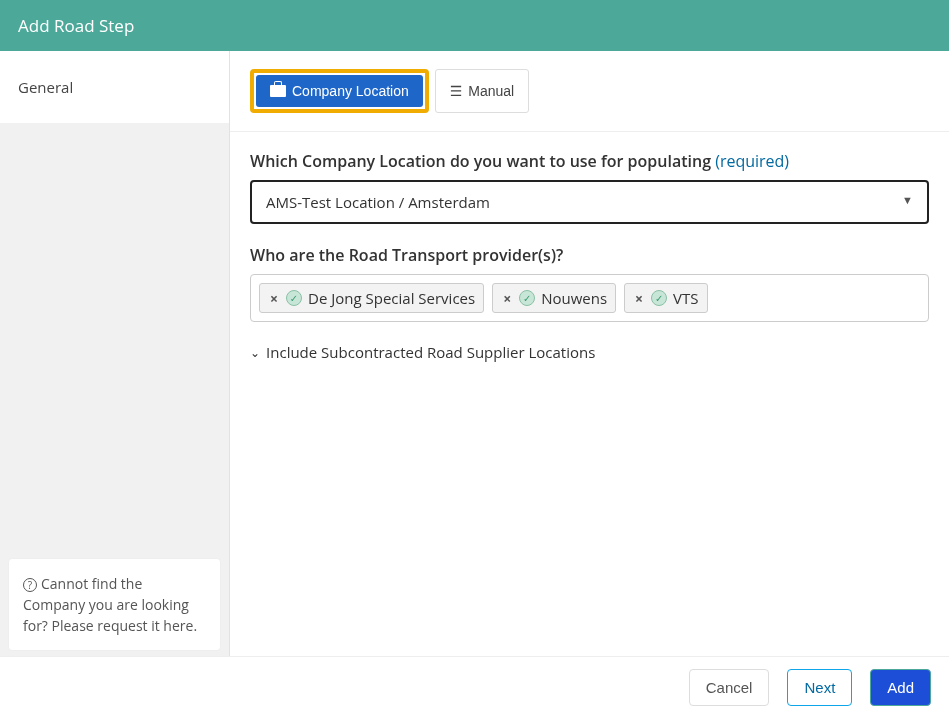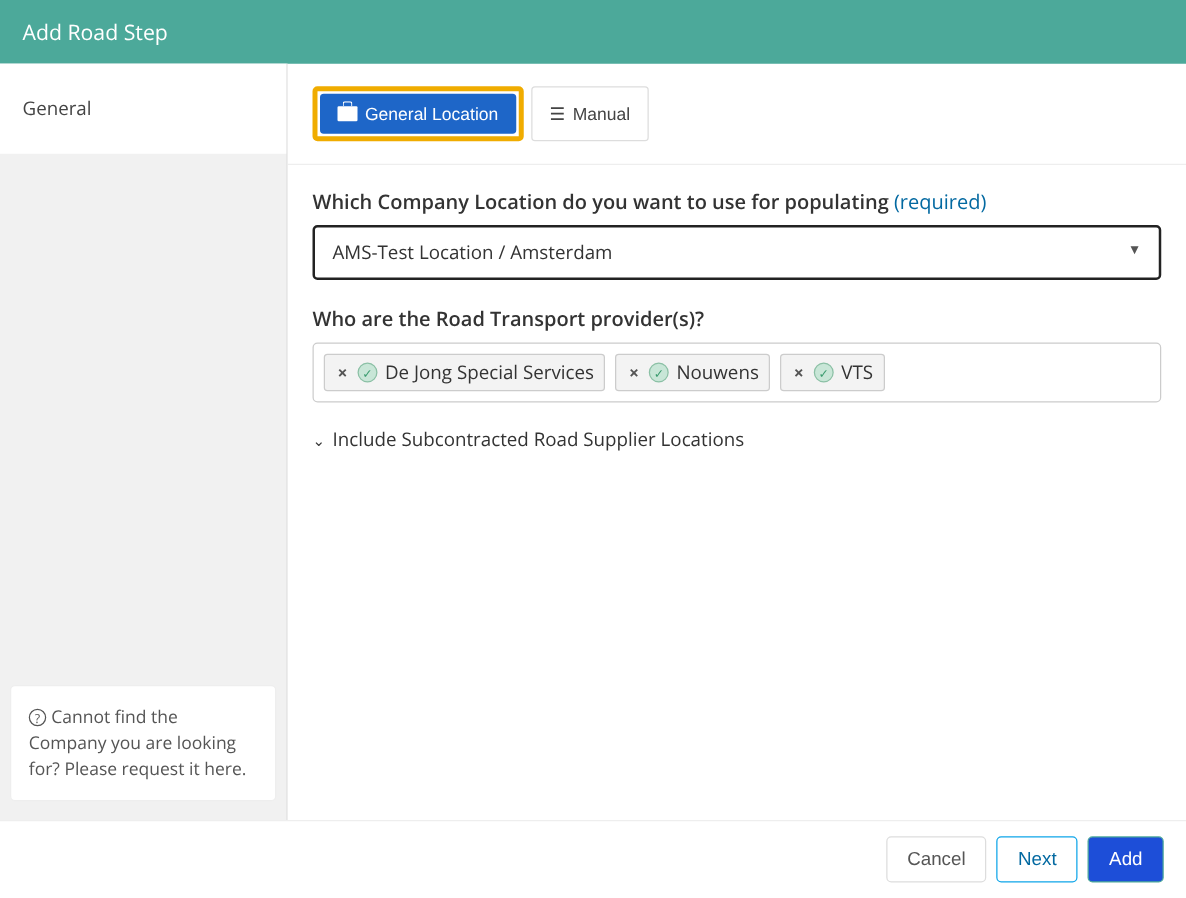--- a/index.html
+++ b/index.html
@@ -35,21 +35,21 @@
     padding: 26px 18px;
     font-size: 15px;
     cursor: pointer;
     color: #444;
   }
   .tab-item.active {
     background: #fff;
   }
   .help-box {
     position: absolute;
-    bottom: 16px;
+    bottom: 6px;
     left: 8px;
     right: 8px;
     background: #fff;
     border: 1px solid #eee;
     border-radius: 4px;
     padding: 14px;
     font-size: 14px;
     color: #555;
     line-height: 1.5;
   }
@@ -206,21 +206,21 @@
     margin: 0 -20px 18px -20px;
   }
   .footer {
     position: absolute;
     bottom: 0; left: 0; right: 0;
     height: 62px;
     border-top: 1px solid #eee;
     display: flex;
     justify-content: flex-end;
     align-items: center;
-    gap: 8px;
+    gap: 18px;
     padding: 0 18px;
     background: #fff;
   }
   .btn-footer {
     padding: 9px 16px;
     font-size: 15px;
     border-radius: 4px;
     cursor: pointer;
   }
   .btn-cancel { background:#fff; border:1px solid #ddd; color:#555; }
@@ -244,21 +244,21 @@
       <span class="qicon">?</span><span>Cannot find the Company you are looking for? Please request it here.</span>
     </div>
   </div>
 
   <div class="main">
 
     <div class="toggle-row">
       <div class="highlight-frame">
         <button class="btn-primary">
           <span class="briefcase-icon"></span>
-          <span>General Location</span>
+          <span>Company Location</span>
         </button>
       </div>
       <button class="btn-outline">
         <span class="list-icon">☰</span>
         <span>Manual</span>
       </button>
     </div>
 
     <hr class="hr">
 

